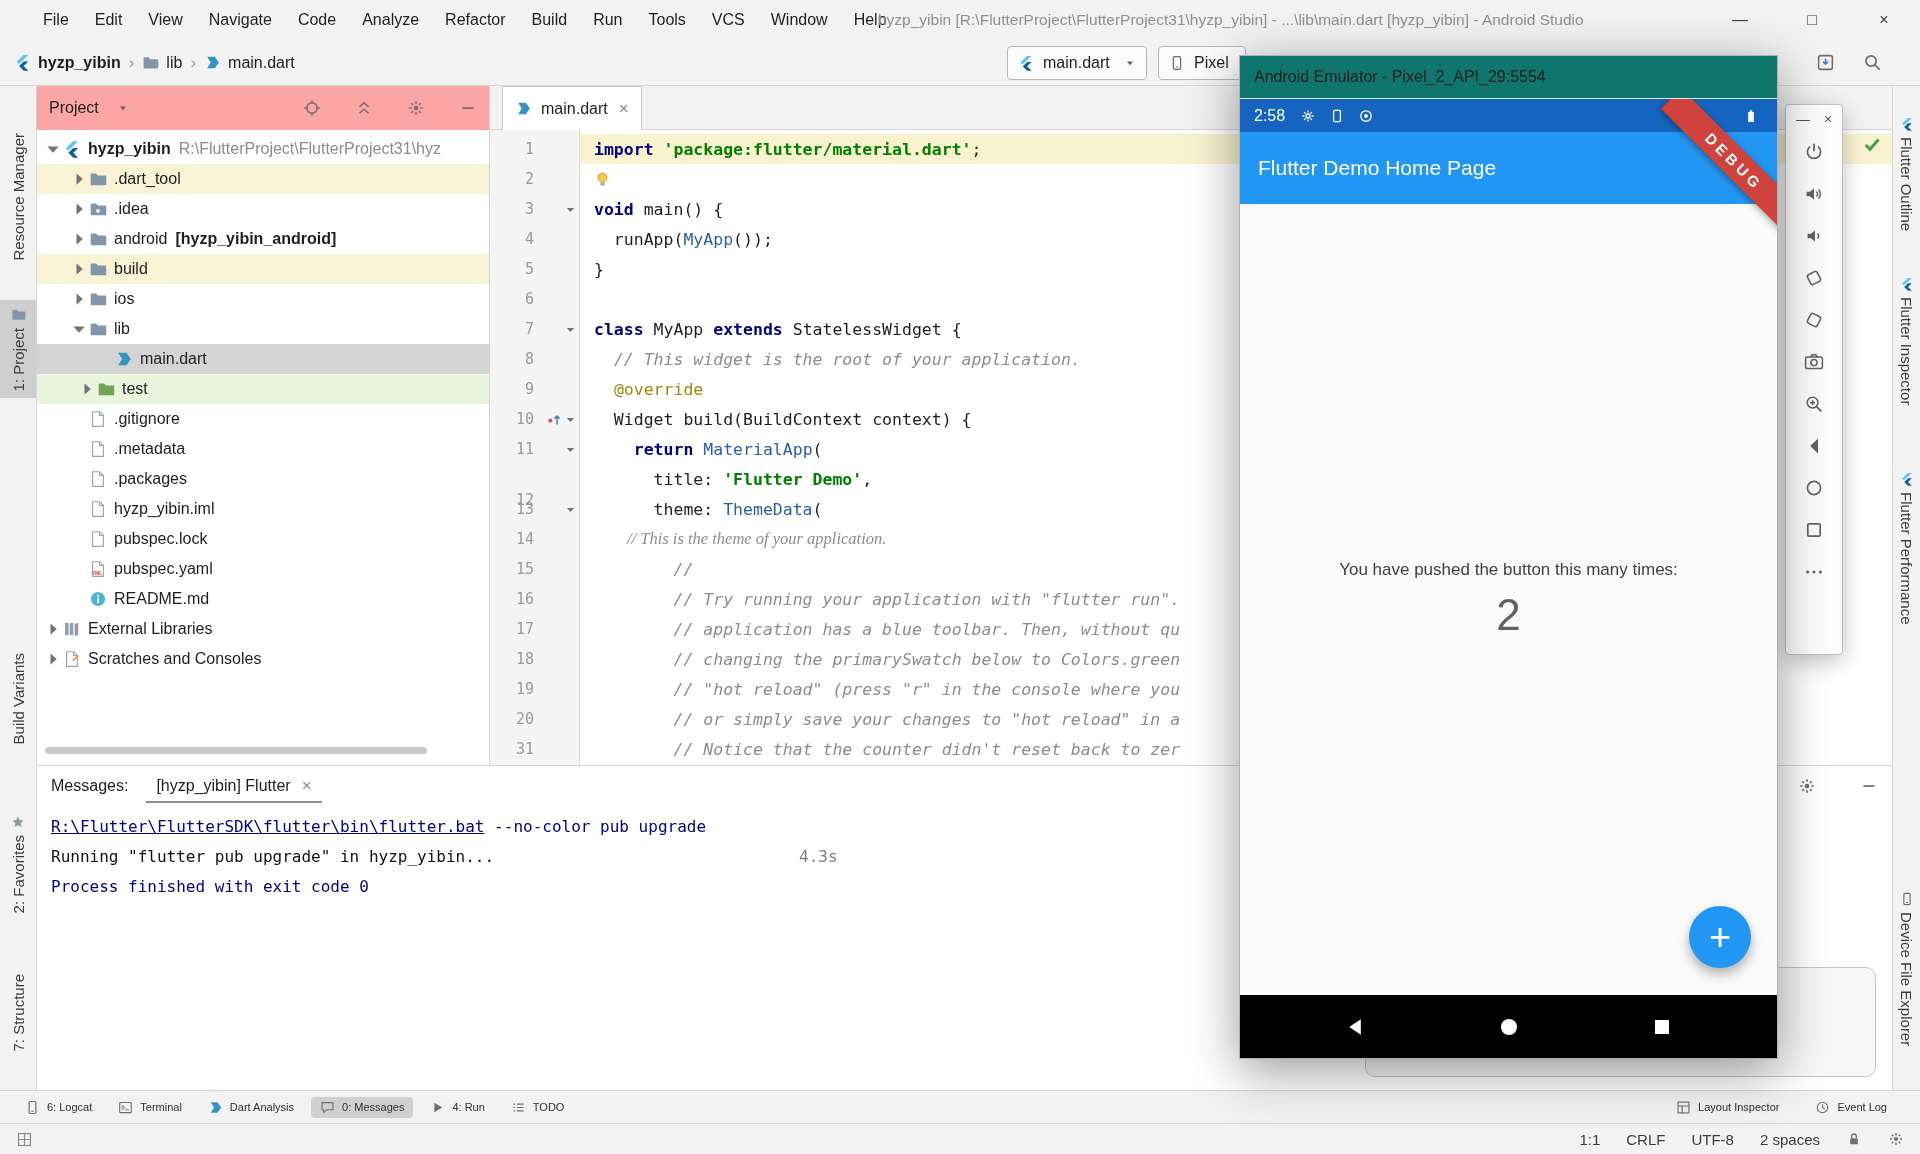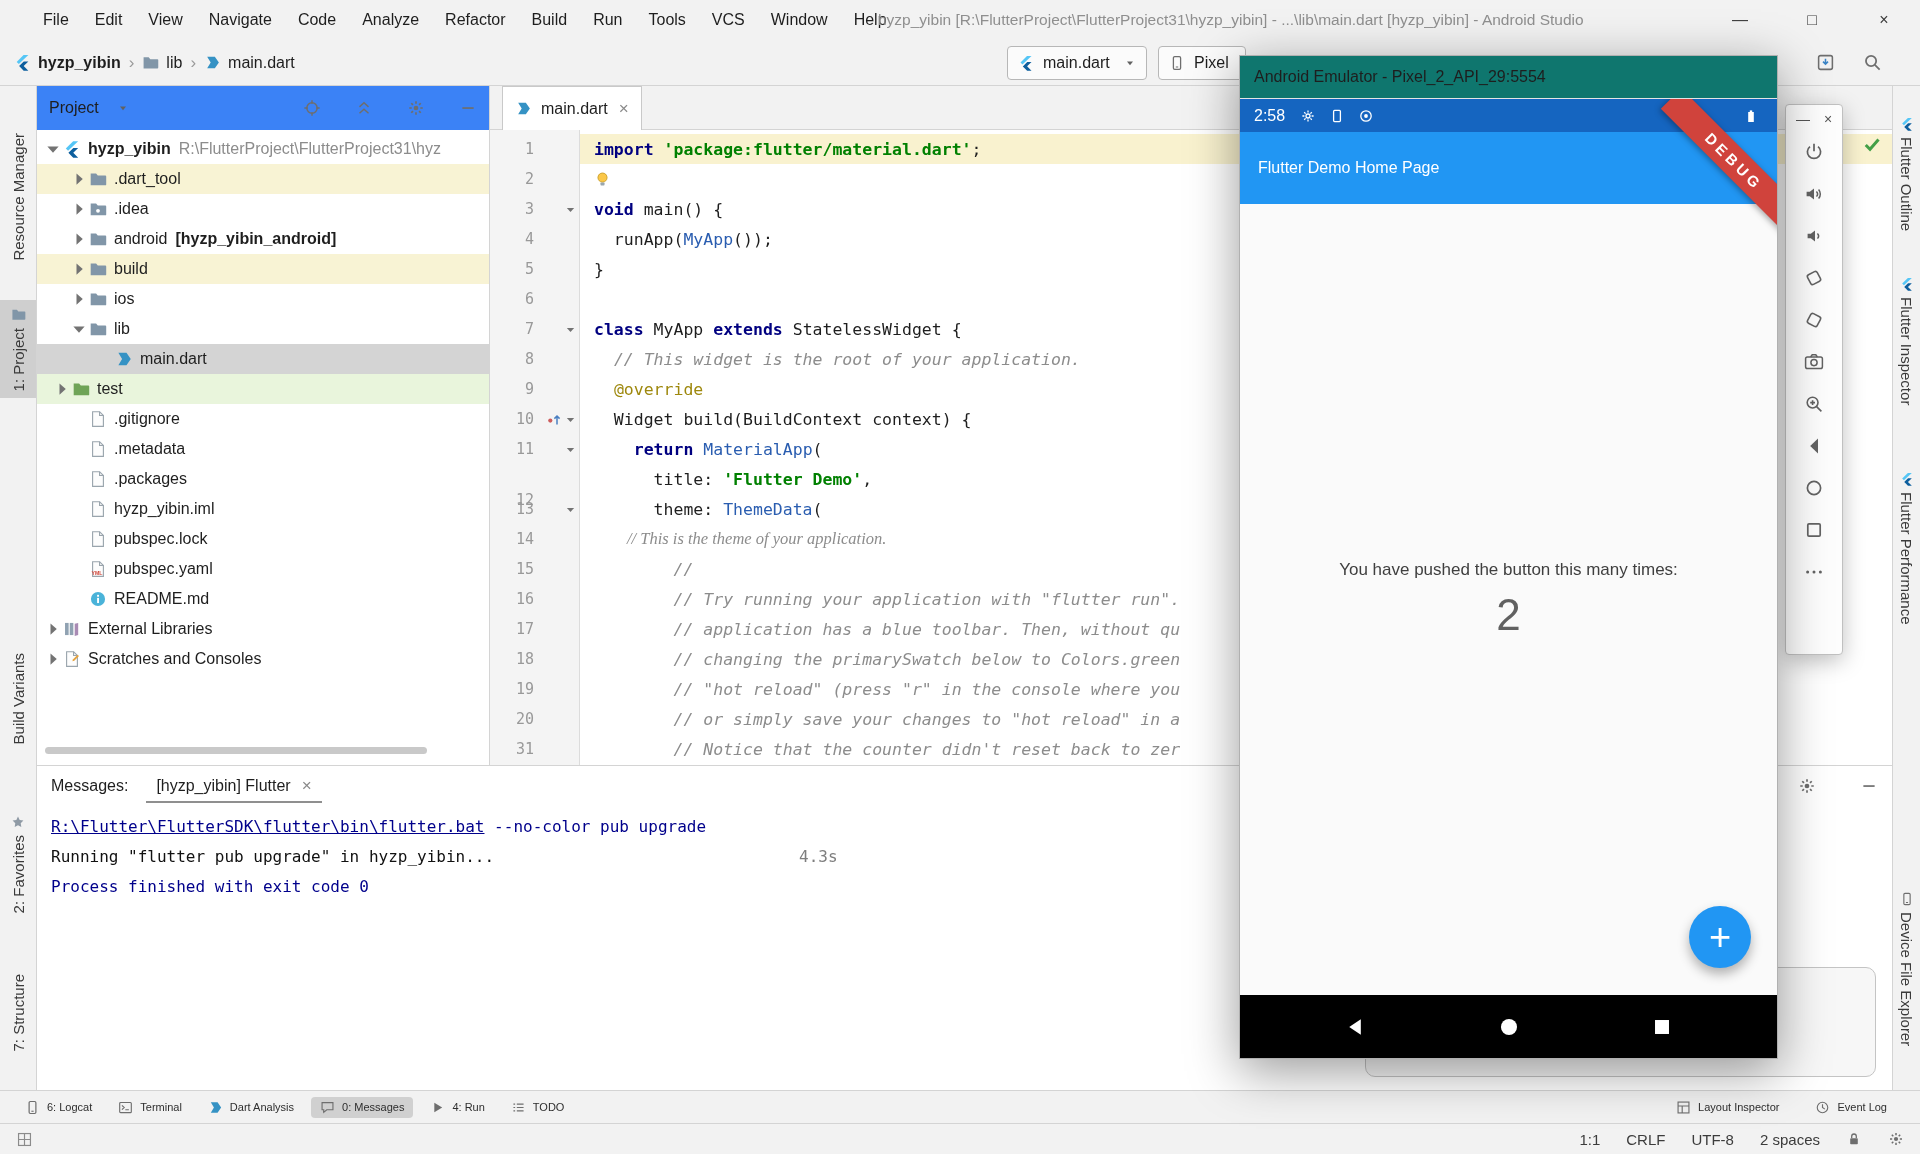--- a/index.html
+++ b/index.html
@@ -32,21 +32,21 @@
   
   #left-stripe{position:absolute;left:0;top:86px;width:37px;height:1037px;background:#f2f2f2;border-right:1px solid #d4d4d4}
   #right-stripe{position:absolute;left:1892px;top:86px;width:28px;height:1037px;background:#f2f2f2;border-left:1px solid #d4d4d4}
   .stripe-item{position:absolute;left:0;width:100%;display:flex;flex-direction:column;align-items:center;gap:6px;padding:7px 0;color:#3a3a3a;font-size:15px}
   .stripe-item.active{background:#cfcfcf}
   .v-text-up{writing-mode:vertical-rl;transform:rotate(180deg);white-space:nowrap}
   .v-text-down{writing-mode:vertical-rl;white-space:nowrap}
 
   
   #project-panel{position:absolute;left:37px;top:86px;width:453px;height:679px;background:#fff;border-right:1px solid #d4d4d4;overflow:hidden}
-  #project-header{height:44px;display:flex;align-items:center;padding:0 12px;background:#3b82f6;gap:18px}
+  #project-header{height:44px;display:flex;align-items:center;padding:0 12px;background:#fca5a5;gap:18px}
   #project-header .sp{flex:1}
   #ptree{position:relative;padding-top:4px}
   .tree-row{height:30px;display:flex;align-items:center;white-space:nowrap;overflow:hidden;font-size:16px}
   .tree-row .chev{width:20px;display:flex;justify-content:center;align-items:center}
   .tree-row .ic{margin-right:7px}
   .bg-excluded{background:#f8f3d4}
   .bg-test{background:#e9f5dc}
   .bg-selected{background:#d4d4d4}
   .tree-suffix{color:#8c8c8c;margin-left:8px}
   .tree-suffix.mod{color:#1e1e1e;font-weight:bold}
@@ -95,21 +95,21 @@
   
   #emu-toolbar{position:absolute;left:1785px;top:104px;width:58px;height:551px;background:#fdfdfd;border:1px solid #c0c0c0;border-radius:4px;box-shadow:0 6px 22px rgba(0,0,0,.25);z-index:19;display:flex;flex-direction:column;align-items:center;padding-top:6px}
   #emu-toolbar .winrow{display:flex;gap:14px;color:#555;font-size:14px;margin-bottom:4px}
   .emu-btn{width:40px;height:42px;display:flex;align-items:center;justify-content:center}
   #emulator{position:absolute;left:1239px;top:55px;width:539px;height:1004px;background:#0f766e;border:1px solid #b0b0b0;box-shadow:0 12px 48px rgba(0,0,0,.4);z-index:20}
   #emu-titlebar{height:43px;display:flex;align-items:center;padding:0 14px;font-size:16px;color:#1e1e1e;border-bottom:1px solid #e4e4e4}
   #emu-screen{position:absolute;left:0;top:43px;right:0;bottom:0;overflow:hidden;background:#fafafa}
   #emu-statusbar{position:absolute;left:0;top:0;width:100%;height:33px;background:#1565c0;display:flex;align-items:center;color:#fff;padding:0 14px;gap:15px}
   #emu-time{font-size:16px}
   #emu-batt{margin-left:auto;margin-right:4px}
-  #emu-appbar{position:absolute;left:0;top:33px;width:100%;height:72px;background:#2196f3;display:flex;align-items:center;padding:0 18px;color:#fff;font-size:16px;font-weight:500}
+  #emu-appbar{position:absolute;left:0;top:33px;width:100%;height:72px;background:#2196f3;display:flex;align-items:center;padding:0 18px;color:#fff;font-size:21px;font-weight:500}
   #debug-banner{position:absolute;top:48px;right:-46px;width:178px;height:29px;background:#d0433c;transform:rotate(45deg);display:flex;align-items:center;justify-content:center;color:#fff;font-weight:bold;font-size:15px;letter-spacing:4px;box-shadow:0 2px 6px rgba(0,0,0,.35);z-index:6}
   #emu-body{position:absolute;left:0;top:105px;right:0;bottom:63px;display:flex;flex-direction:column;align-items:center;justify-content:center;background:#fafafa;text-align:center}
   #emu-body-text{font-size:17px;color:#3f3f3f}
   #emu-counter{font-size:44px;color:#616161;margin-top:10px}
   #emu-fab{position:absolute;right:26px;bottom:90px;width:62px;height:62px;border-radius:50%;background:#2196f3;display:flex;align-items:center;justify-content:center;color:#fff;font-size:38px;font-weight:300;box-shadow:0 6px 12px rgba(0,0,0,.3);z-index:7}
   #emu-navbar{position:absolute;left:0;bottom:0;width:100%;height:63px;background:#000;display:flex;align-items:center;justify-content:center;gap:128px;z-index:7}
 </style>
 </head>
 <body>
 
@@ -406,21 +406,21 @@
         </div>
         <div class="tree-row bg-selected" style="padding-left: 58px;">
           <span class="chev" style="width: 20px; height: 14px;"></span>
           <span class="ic" style="height: 18px; width: 18px;">
             <svg viewBox="0 0 16 16" xmlns="http://www.w3.org/2000/svg">
               <path d="M3 2.5h7.2L14 8l-3.8 5.5H3l3.3-5.5z" fill="#3592c4"></path>
             </svg>
           </span>
           <span>main.dart</span>
         </div>
-        <div class="tree-row bg-test" style="padding-left: 15px;">
+        <div class="tree-row bg-test" style="padding-left: 40px;">
           <span class="chev" style="width: 20px; height: 14px;">
             <svg viewBox="0 0 16 16" xmlns="http://www.w3.org/2000/svg">
               <path d="M6 3.5 11 8l-5 4.5z" fill="#737373"></path>
             </svg>
           </span>
           <span class="ic" style="height: 18px; width: 18px;">
             <svg viewBox="0 0 16 16" xmlns="http://www.w3.org/2000/svg">
               <path d="M1.5 3h4.8l1.5 1.9h6.7a.8.8 0 0 1 .8.8v7.1a.8.8 0 0 1-.8.8H1.5z" fill="#6fa457"></path>
             </svg>
           </span>

